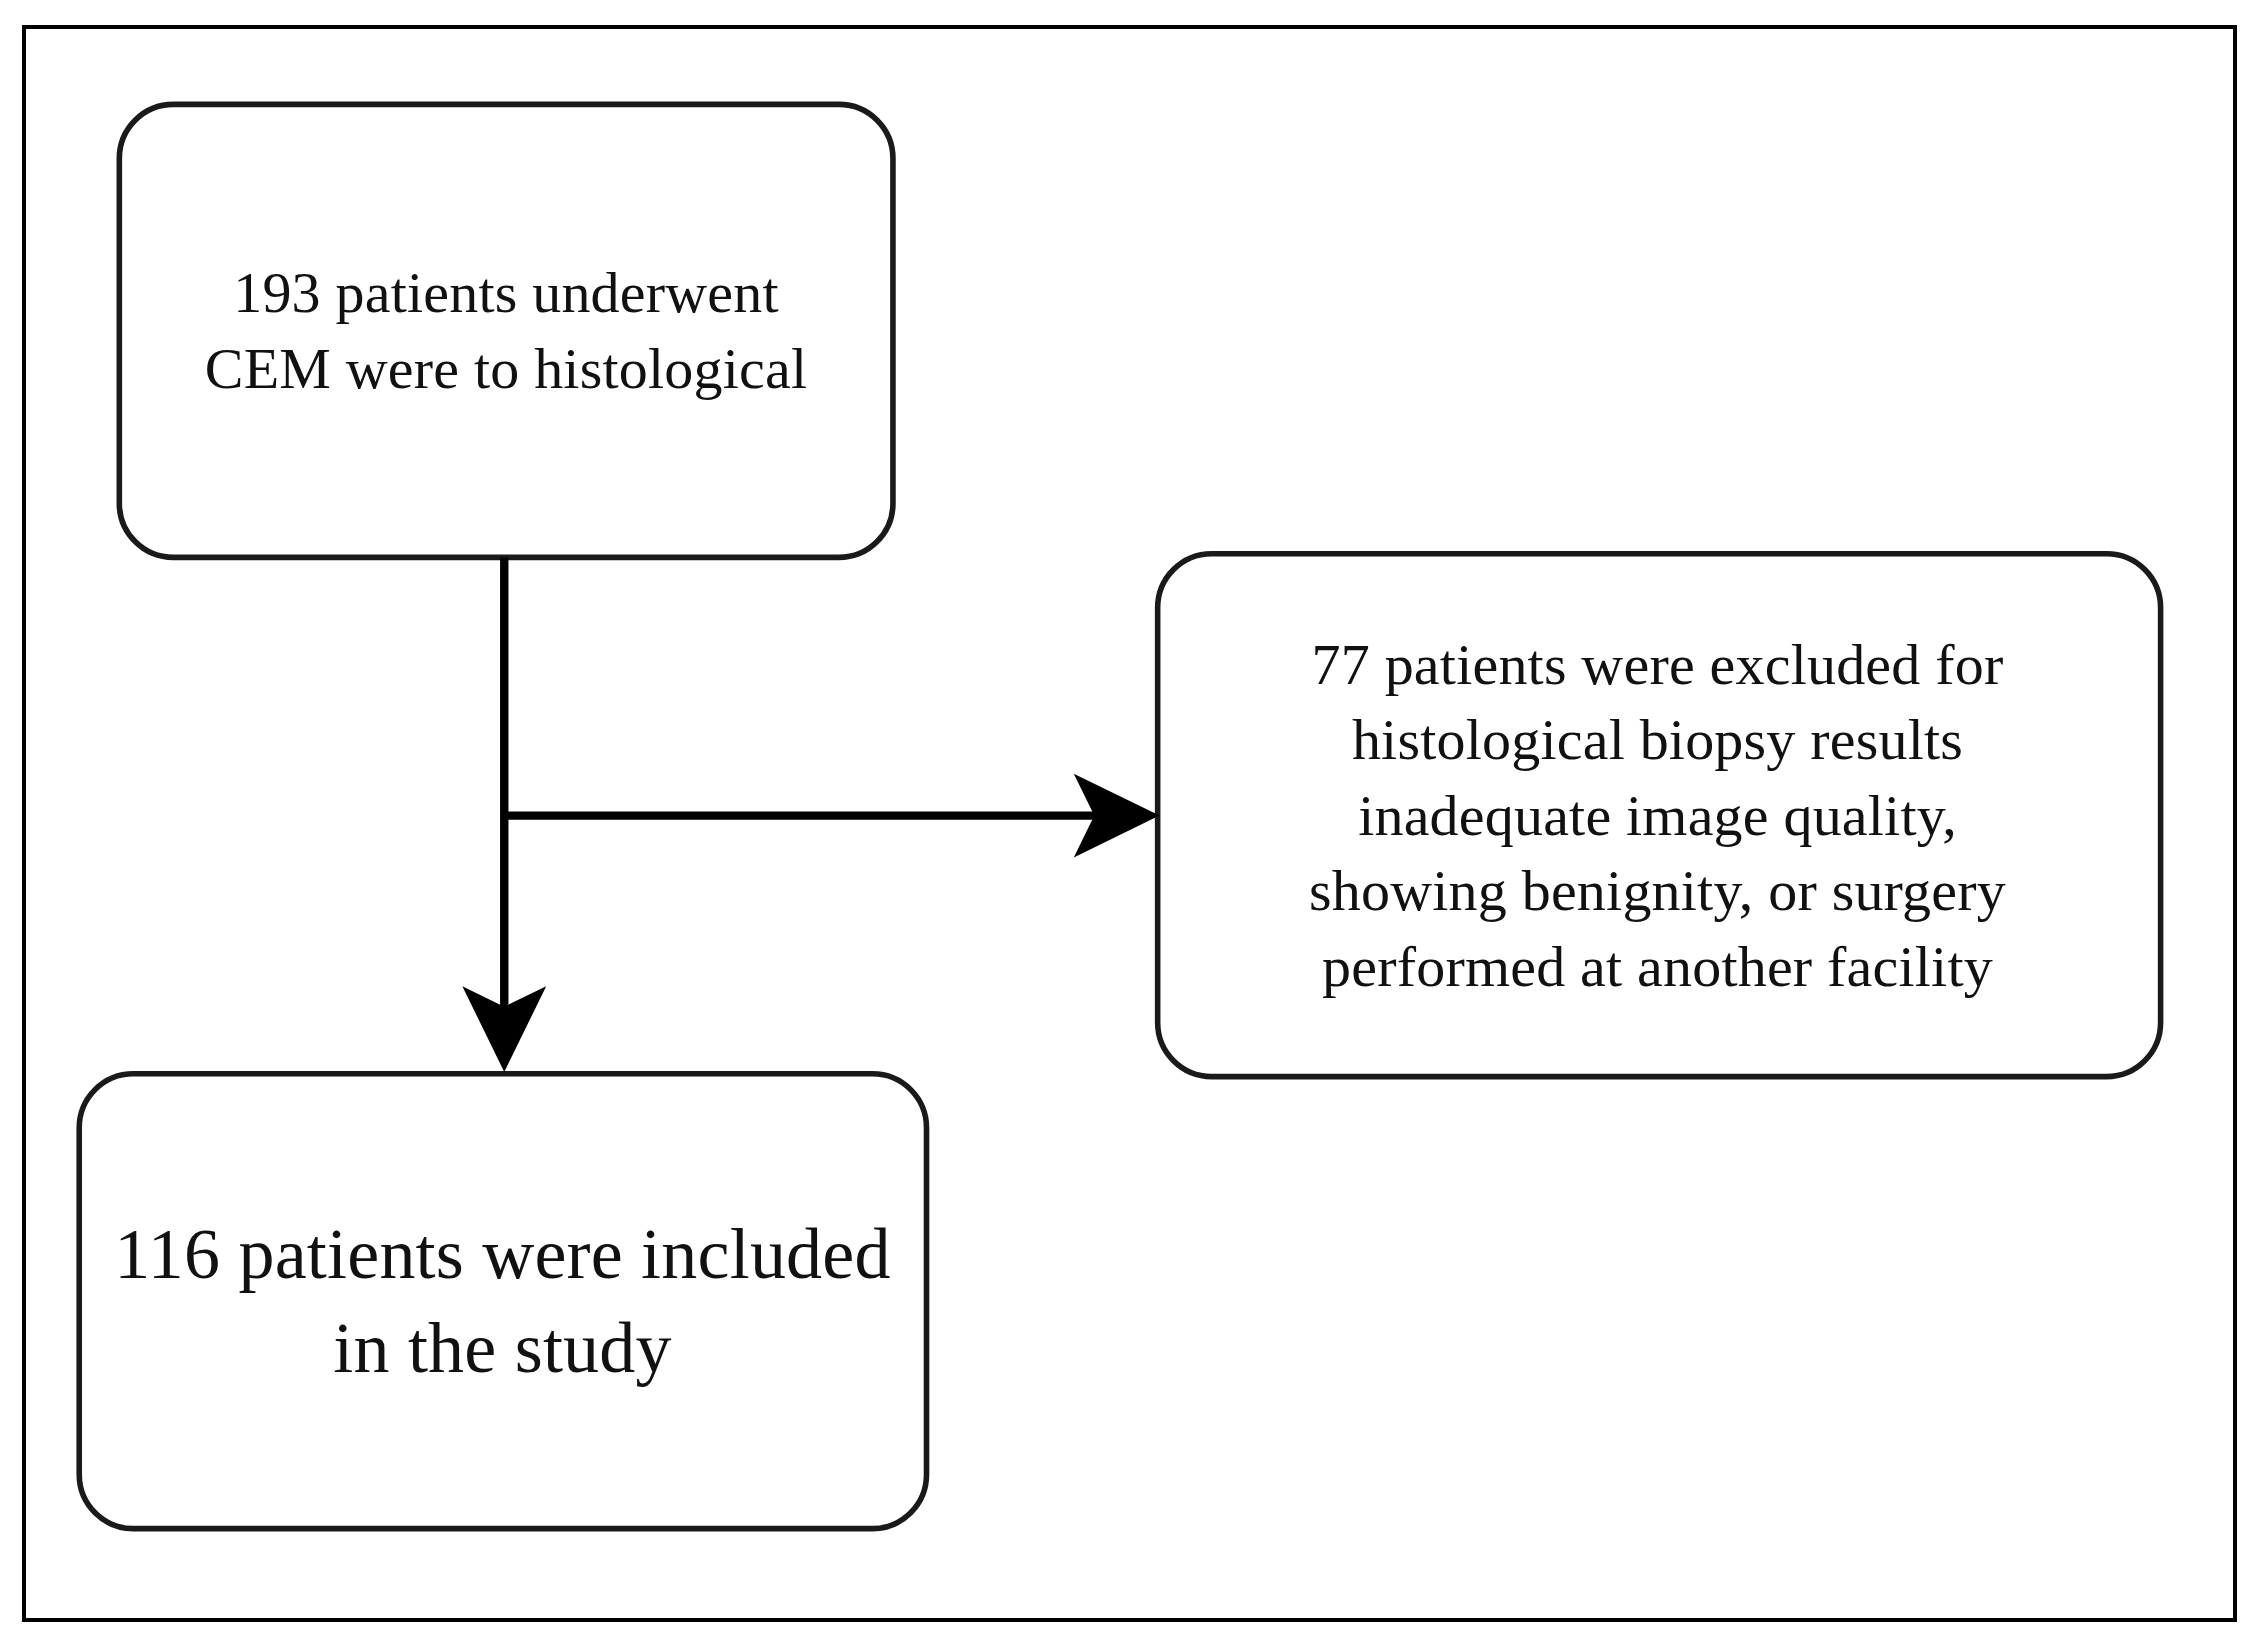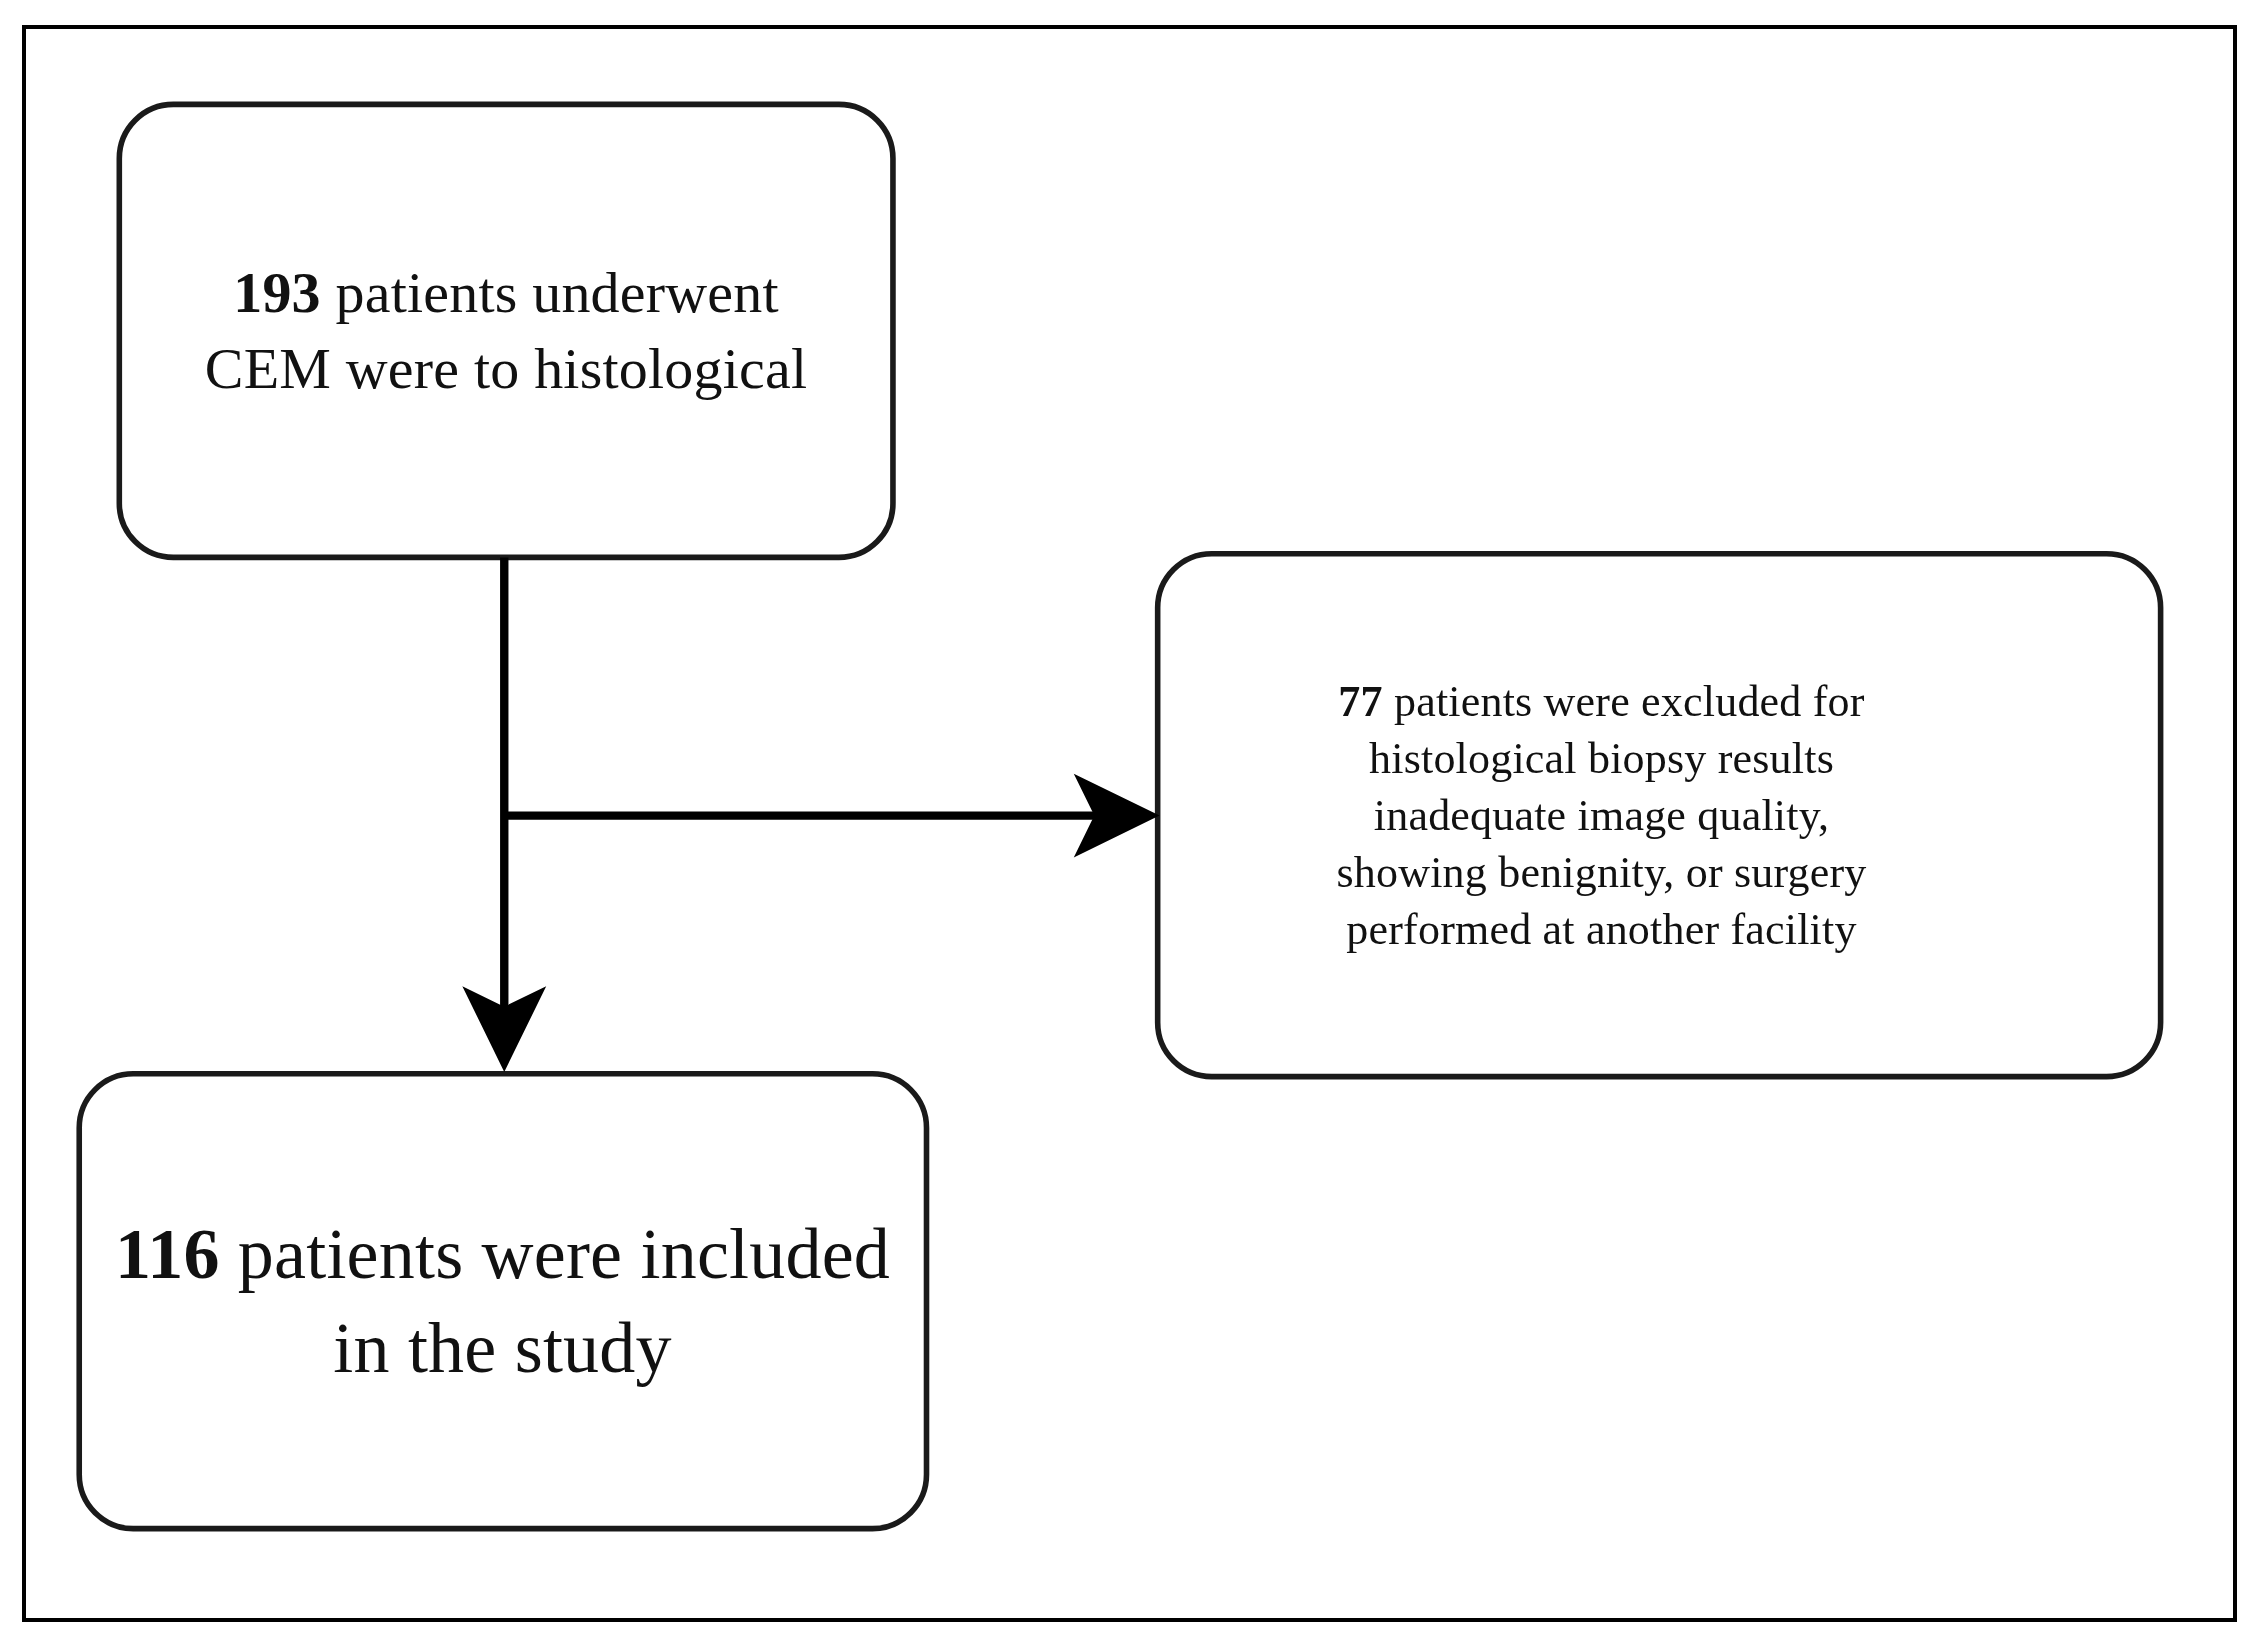--- a/index.html
+++ b/index.html
@@ -62,38 +62,38 @@
     flex-direction: column;
     justify-content: center;
     align-items: center;
     pointer-events: none;
   }
   .node-text .tline {
     display: block;
     white-space: nowrap;
   }
   .lead-num {
-    font-weight: 700;
+    font-weight: 400;
   }
   
   #box-source-text {
     left: 119px;
     top: 104px;
     width: 774px;
     height: 453px;
     font-size: 58px;
     padding: 0 24px;
   }
   
   #box-excluded-text {
-    left: 1100px;
+    left: 1156px;
     top: 554px;
     width: 1003px;
     height: 523px;
-    font-size: 44px;
+    font-size: 58px;
     padding: 0 28px;
   }
   
   #box-included-text {
     left: 79px;
     top: 1074px;
     width: 847px;
     height: 455px;
     font-size: 72px;
     padding: 0 24px;

